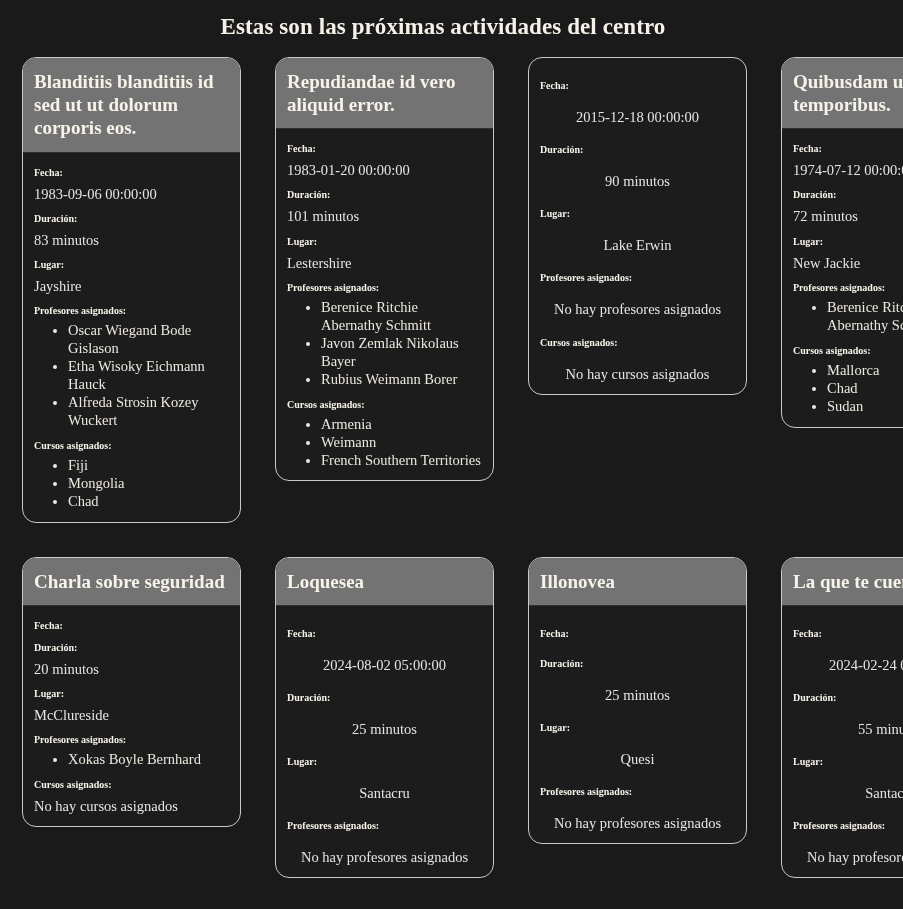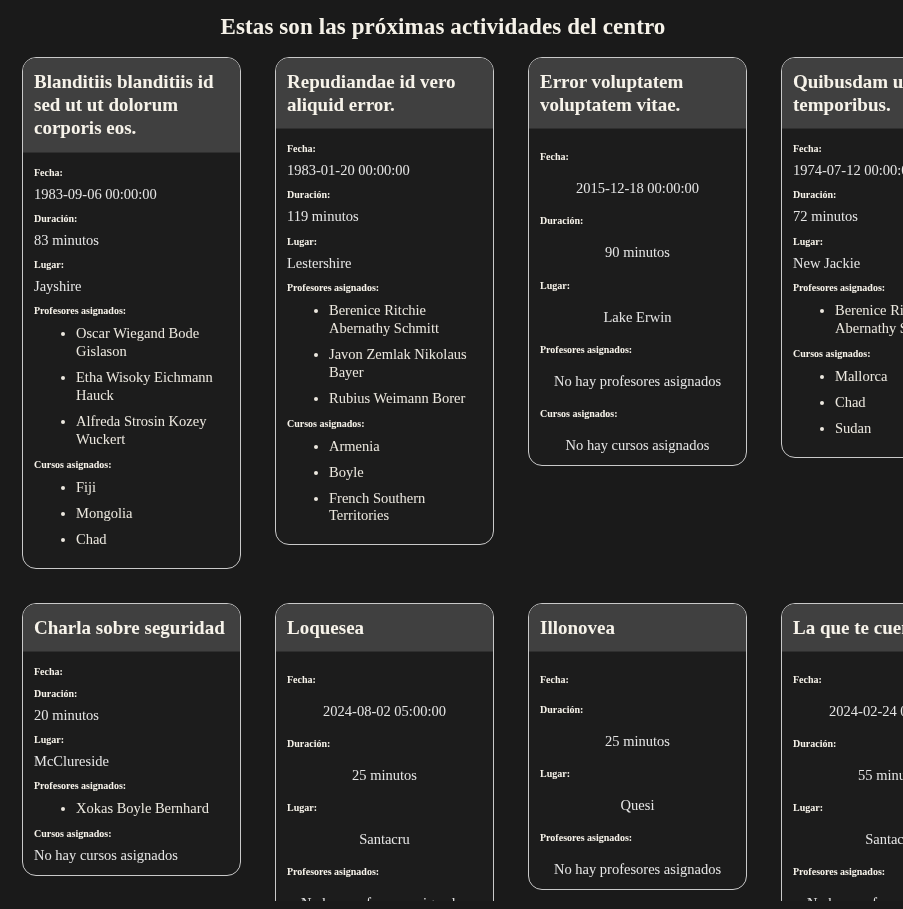--- a/index.html
+++ b/index.html
@@ -42,21 +42,21 @@
   }
   .card {
     border: 1px solid #c9c9c9;
     border-radius: 14px;
     background: #1c1c1c;
     box-sizing: border-box;
     overflow: hidden;
     align-self: start;
   }
   .card-header {
-    background: #404040;
+    background: #737373;
     padding: 12px 11px 12px 11px;
     border-bottom: 1px solid #2f2f2f;
   }
   .card-title {
     font-size: 19px;
     font-weight: bold;
     line-height: 1.22;
     color: #f7f3ea;
     margin: 0;
   }
@@ -80,21 +80,21 @@
   }
   ul.items {
     margin: 5px 0 0 0;
     padding-left: 34px;
     list-style: disc;
   }
   ul.items li {
     font-size: 14.5px;
     color: #ece8df;
     line-height: 1.24;
-    margin: 8px;
+    margin: 0;
   }
 </style>
 </head>
 <body>
 
 <div class="page">
   <h1 class="page-title">Estas son las próximas actividades del centro</h1>
   <div class="cards-grid">
       <div class="card">
         <div class="card-header">
@@ -122,41 +122,38 @@
         </div>
       </div>
       <div class="card">
         <div class="card-header">
           <h2 class="card-title">Repudiandae id vero aliquid error.</h2>
         </div>
         <div class="card-body">
           <p class="lbl">Fecha:</p>
           <p class="val">1983-01-20 00:00:00</p>
           <p class="lbl">Duración:</p>
-          <p class="val">119 minutos</p>
+          <p class="val">101 minutos</p>
           <p class="lbl">Lugar:</p>
           <p class="val">Lestershire</p>
           <p class="lbl">Profesores asignados:</p>
           <ul class="items">
             <li>Berenice Ritchie Abernathy Schmitt</li>
             <li>Javon Zemlak Nikolaus Bayer</li>
             <li>Rubius Weimann Borer</li>
           </ul>
           <p class="lbl">Cursos asignados:</p>
           <ul class="items">
             <li>Armenia</li>
-            <li>Boyle</li>
+            <li>Weimann</li>
             <li>French Southern Territories</li>
           </ul>
         </div>
       </div>
       <div class="card">
-        <div class="card-header">
-          <h2 class="card-title">Error voluptatem voluptatem vitae.</h2>
-        </div>
         <div class="card-body loose">
           <p class="lbl">Fecha:</p>
           <p class="val">2015-12-18 00:00:00</p>
           <p class="lbl">Duración:</p>
           <p class="val">90 minutos</p>
           <p class="lbl">Lugar:</p>
           <p class="val">Lake Erwin</p>
           <p class="lbl">Profesores asignados:</p>
           <p class="val">No hay profesores asignados</p>
           <p class="lbl">Cursos asignados:</p>

